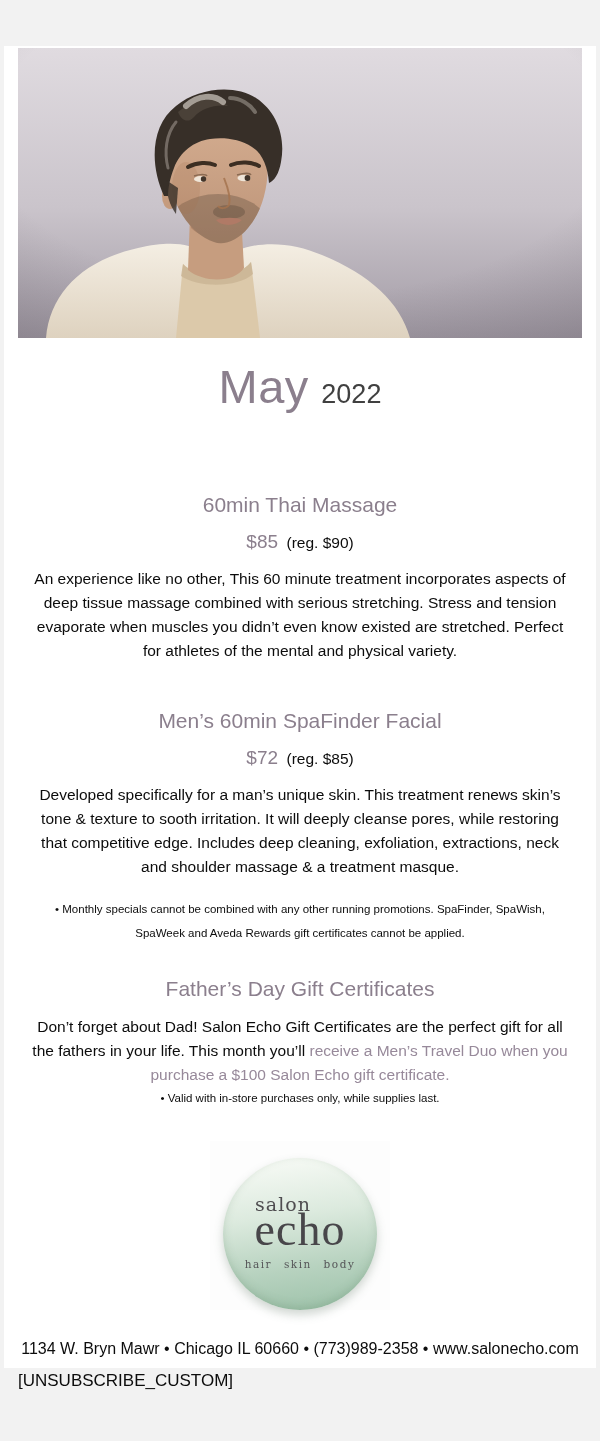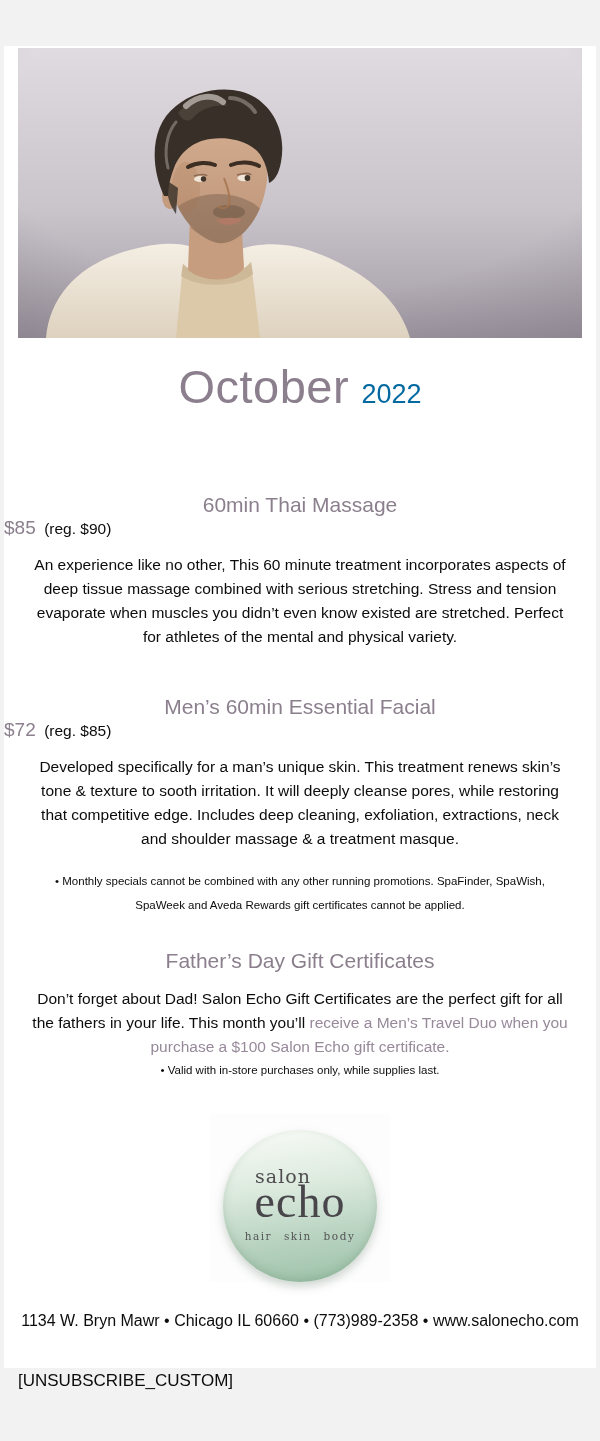--- a/index.html
+++ b/index.html
@@ -24,30 +24,30 @@
     margin: 2px 14px 0 14px;
     width: 564px; height: 290px;
     overflow: hidden;
   }
   .hero svg { display: block; }
 
   .title { text-align: center; margin-top: 22px; line-height: 54px; }
   .title .month {
     font-size: 47px; color: #8b7f8d; letter-spacing: 0.5px;
   }
-  .title .year { font-size: 27px; color: #0369a1; margin-left: 8px; }
+  .title .year { font-size: 27px; color: #404040; margin-left: 8px; }
 
   h2.sec-heading {
     margin-top: 68px;
     text-align: center;
     font-size: 21px; font-weight: 400;
     color: #8b7f8d;
   }
   .special + h2.sec-heading, section h2.sec-heading { }
-  .price-line { text-align: left; }
+  .price-line { text-align: center; margin-top: 14px; }
   .price-line .price { font-size: 19px; color: #8b7f8d; }
   .price-line .reg { font-size: 15.5px; color: #0c0c0c; margin-left: 4px; }
 
   p.body {
     margin: 14px 24px 0 24px;
     text-align: center;
     font-size: 15.5px; line-height: 24px;
     color: #0c0c0c;
   }
   p.fine {
@@ -174,35 +174,35 @@
         <path d="M160,64 C176,50 198,48 210,58 C198,56 184,60 176,69 C170,76 163,72 160,64 Z" fill="#4a4138"></path>
         <path d="M168,58 C180,47 196,46 205,54" stroke="#b6afa7" stroke-width="6" fill="none" stroke-linecap="round" opacity="0.85"></path>
         <path d="M212,50 C222,50 232,56 237,64" stroke="#8f877f" stroke-width="4" fill="none" stroke-linecap="round" opacity="0.7"></path>
         <path d="M150,120 C146,104 148,86 158,74" stroke="#9b938b" stroke-width="3" fill="none" stroke-linecap="round" opacity="0.6"></path>
 
         <path d="M148,132 C148,146 152,158 158,166 L160,140 Z" fill="#372f28" opacity="0.8"></path>
       </svg>
     </div>
 
     <div class="title">
-      <span class="month">October</span>
+      <span class="month">May</span>
       <span class="year">2022</span>
     </div>
 
     <section>
       <h2 class="sec-heading">60min Thai Massage</h2>
       <div class="price-line">
         <span class="price">$85</span>
         <span class="reg">(reg. $90)</span>
       </div>
       <p class="body">An experience like no other, This 60 minute treatment incorporates aspects of deep tissue massage combined with serious stretching. Stress and tension evaporate when muscles you didn’t even know existed are stretched. Perfect for athletes of the mental and physical variety.</p>
     </section>
 
     <section>
-      <h2 class="sec-heading gap-lg">Men’s 60min Essential Facial</h2>
+      <h2 class="sec-heading gap-lg">Men’s 60min SpaFinder Facial</h2>
       <div class="price-line">
         <span class="price">$72</span>
         <span class="reg">(reg. $85)</span>
       </div>
       <p class="body">Developed specifically for a man’s unique skin. This treatment renews skin’s tone &amp; texture to sooth irritation. It will deeply cleanse pores, while restoring that competitive edge. Includes deep cleaning, exfoliation, extractions, neck and shoulder massage &amp; a treatment masque.</p>
     </section>
 
     <p class="fine">• Monthly specials cannot be combined with any other running promotions. SpaFinder, SpaWish, SpaWeek and Aveda Rewards gift certificates cannot be applied.</p>
 
     <section>

